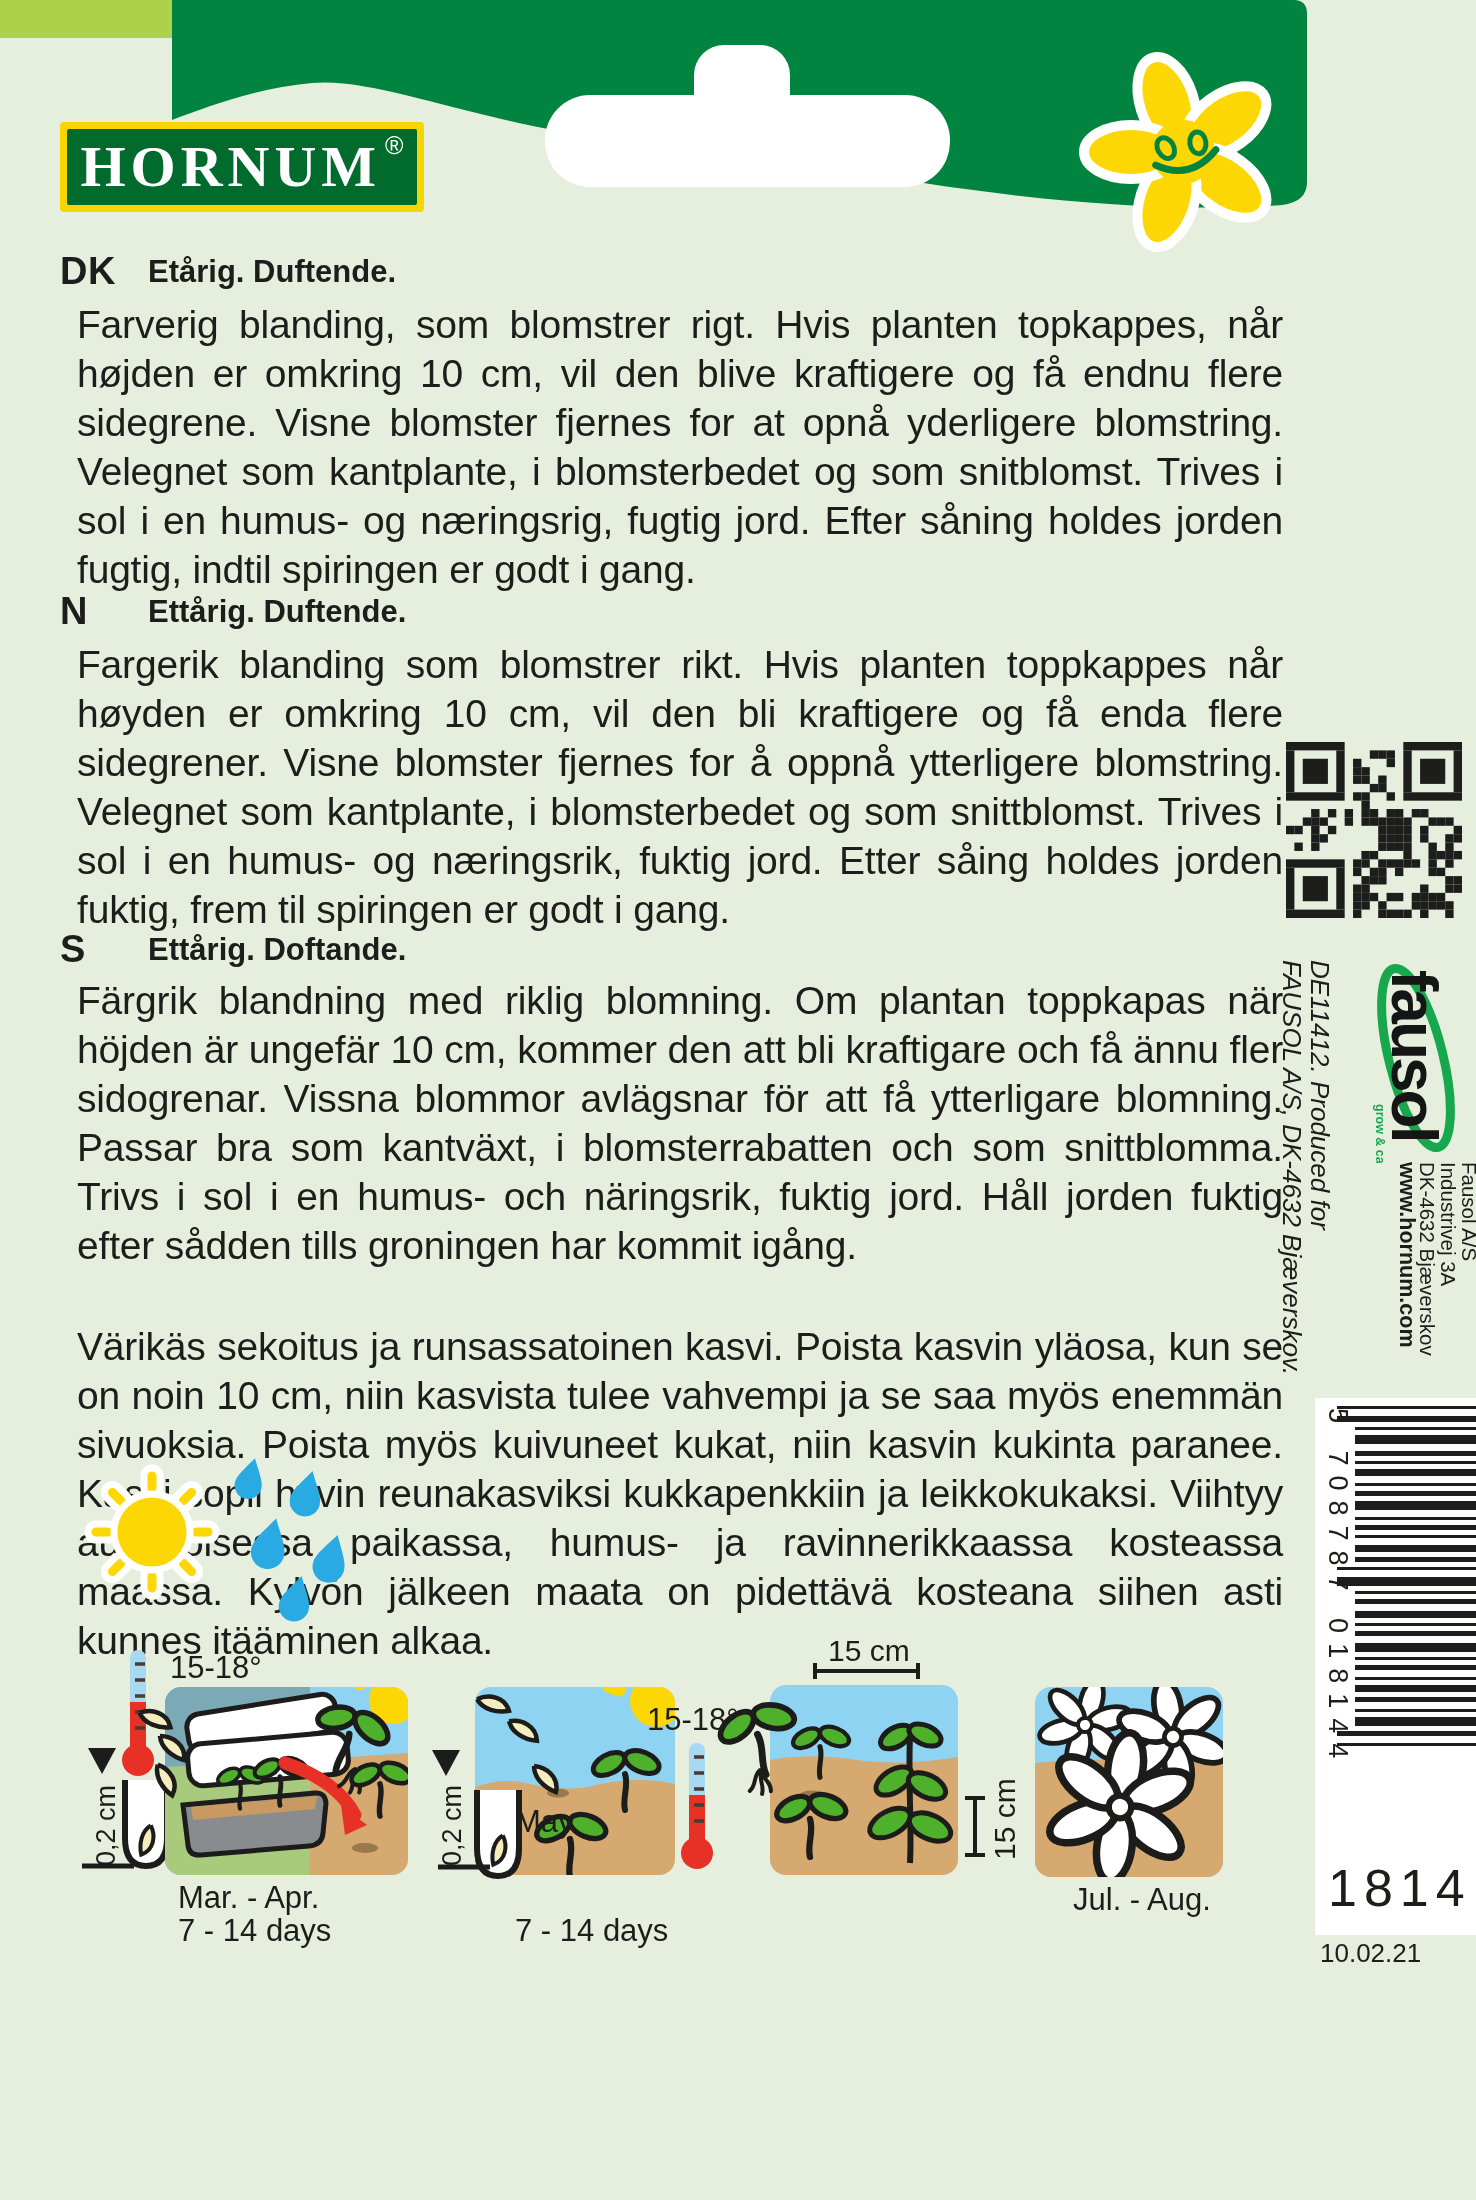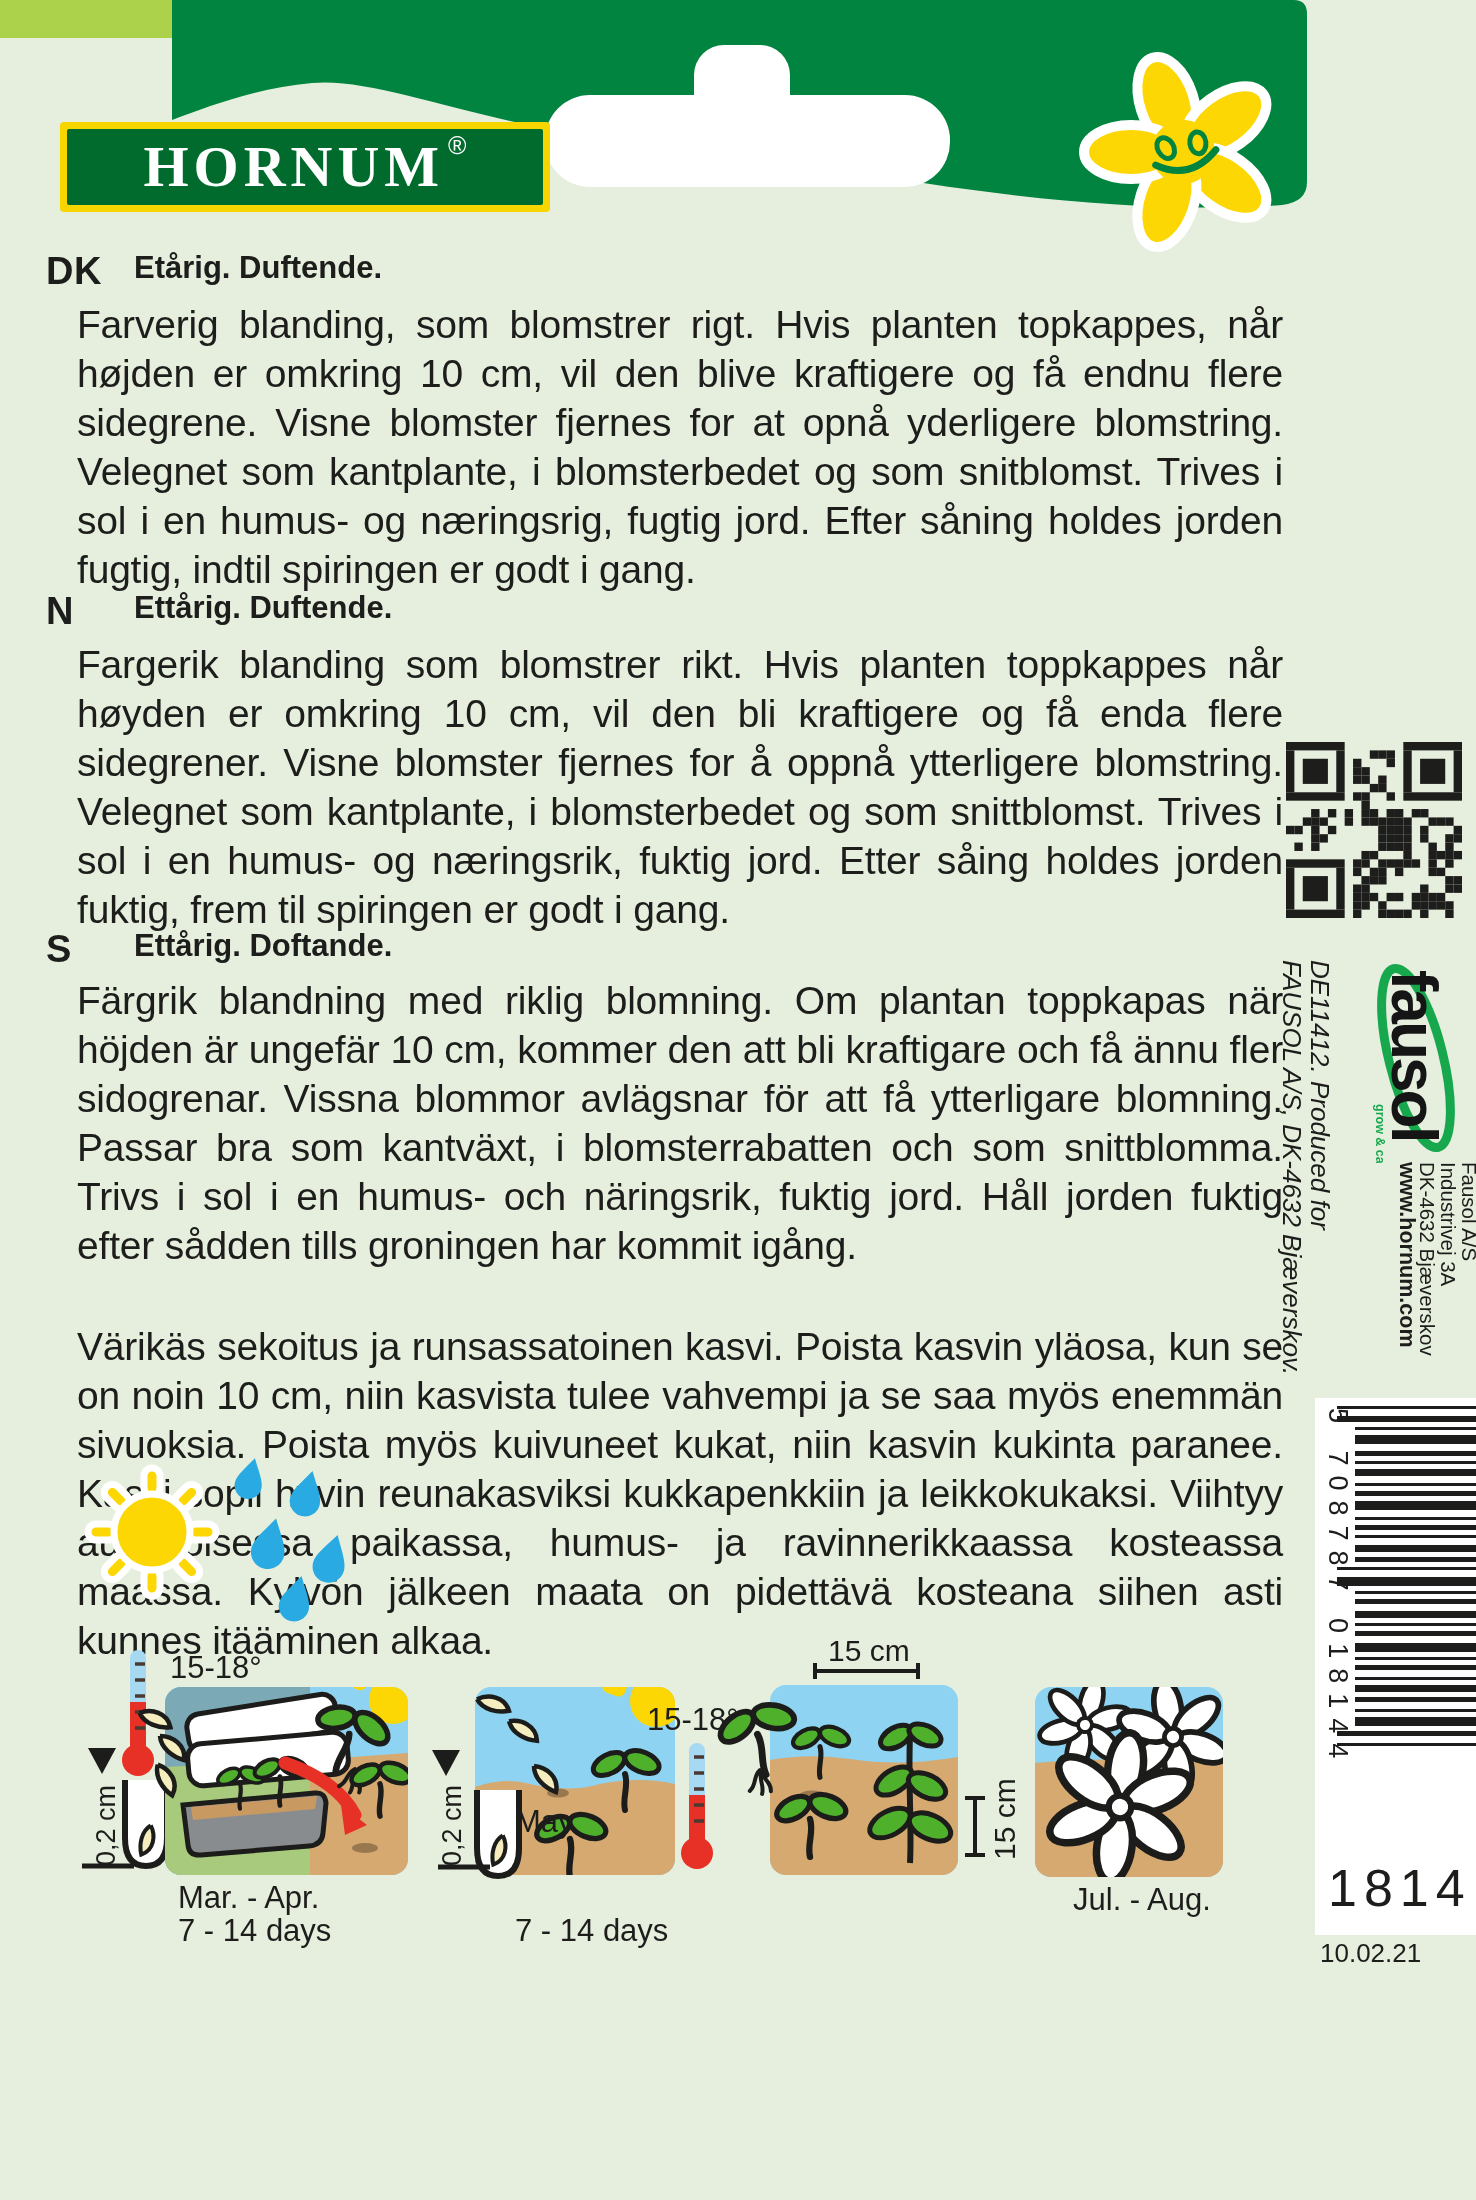--- a/index.html
+++ b/index.html
@@ -1,27 +1,27 @@
 <!DOCTYPE html>
 <html><head>
 <meta charset="utf-8">
 <style>
   html,body{margin:0;padding:0}
   .page{position:relative;width:1476px;height:2200px;background:#e6efde;
         font-family:"Liberation Sans",sans-serif;color:#1d1d1b;overflow:hidden}
   .abs{position:absolute}
   svg{display:block}
   
-  .sec-hdr{position:absolute;left:46px;display:flex;align-items:flex-start}
+  .sec-hdr{position:absolute;left:60px;display:flex;align-items:center}
   .sec-code{font-weight:bold;font-size:38px;width:88px;letter-spacing:.5px;flex:none}
   .sec-title{font-weight:bold;font-size:31px}
   .body-text{position:absolute;left:77px;width:1206px;font-size:39px;line-height:49px;
              text-align:justify;letter-spacing:-.2px}
   
-  .logo-box{position:absolute;left:60px;top:122px;width:490px;height:90px;background:#f7d600;
+  .logo-box{position:absolute;left:60px;top:122px;width:364px;height:90px;background:#f7d600;
             padding:7px;box-sizing:border-box;border-radius:4px}
   .logo-inner{width:100%;height:100%;background:#006b2d;display:flex;align-items:center;
               justify-content:center;border-radius:2px}
   .logo-text{font-family:"Liberation Serif",serif;font-weight:bold;font-size:58px;color:#fff;
              letter-spacing:5px;line-height:1}
   .logo-reg{color:#fff;font-size:25px;align-self:flex-start;margin:4px 0 0 4px;line-height:1}
   
   .vt{position:absolute;transform-origin:0 0;white-space:nowrap;line-height:1.1}
   .ccw{transform:rotate(-90deg)}
   .cw{transform:rotate(90deg)}

